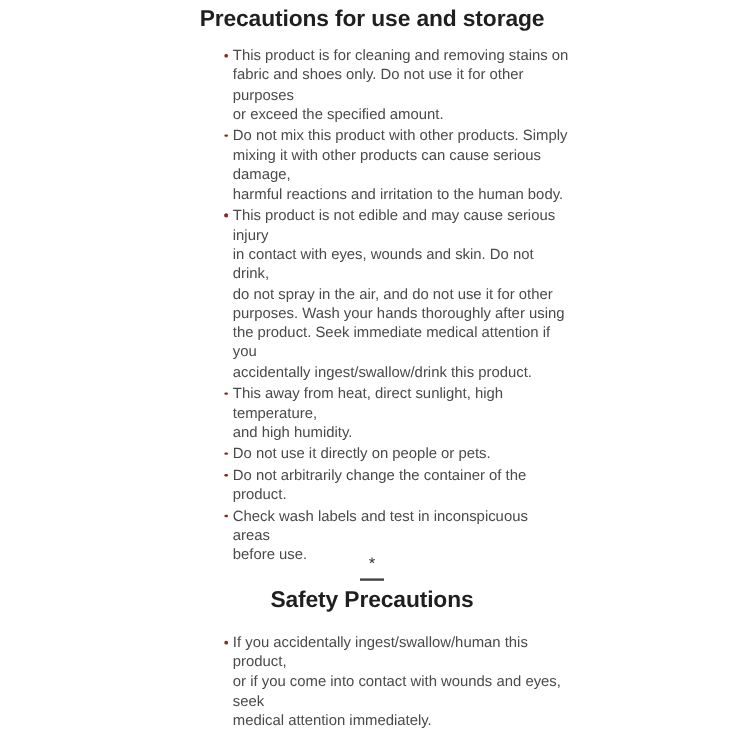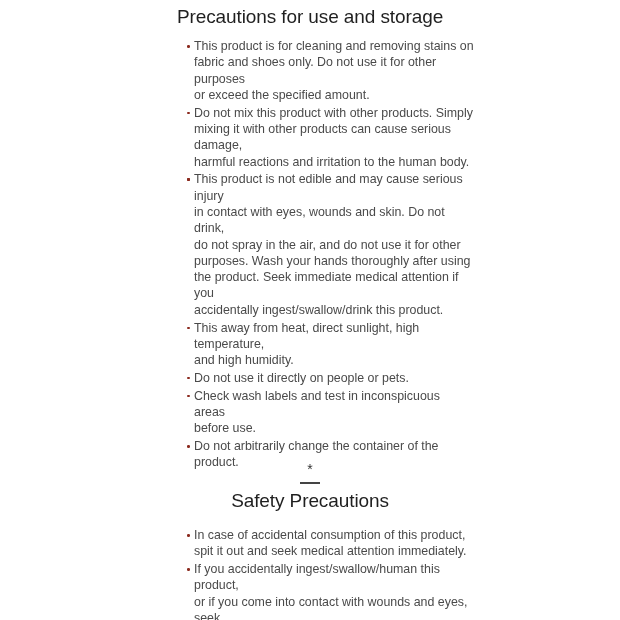--- a/index.html
+++ b/index.html
@@ -1,19 +1,19 @@
 <!DOCTYPE html>
 <html><head>
 <meta charset="utf-8">
 <style>
   html, body { margin:0; padding:0; background:#ffffff; }
   body { width:620px; height:620px; overflow:hidden; position:relative;
          font-family:"Liberation Sans", "DejaVu Sans", sans-serif; color:#4a4a4a; }
   .title { position:absolute; left:0; width:620px; text-align:center;
-           font-weight:normal; color:#1f1f1f; font-size:19px; letter-spacing:-0.1px; }
+           font-weight:bold; color:#1f1f1f; font-size:19px; letter-spacing:-0.1px; }
   #t1 { top:6px; }
   #t2 { top:490px; }
   .list { position:absolute; left:164px; width:310px; margin:0; padding:0; list-style:none; }
   #list1 { top:38px; }
   #list2 { top:527px; }
   .list li { position:relative; font-size:12.4px; line-height:16.3px; margin-bottom:1.5px; white-space:pre-line;margin-left:30px; }
   .list li .bullet { position:absolute; left:-7px; top:7px; width:2.5px; height:2.5px; background:#8b2a1e; border-radius:50%; }
   .star { position:absolute; top:461px; left:300px; width:20px; text-align:center; font-size:14px; color:#333; }
   .rule { position:absolute; top:482px; left:300px; width:20px; height:2px; background:#444; }
 </style>
@@ -31,28 +31,26 @@
   <li><span class="bullet"></span></li>
   <li><span class="bullet"></span><span>This product is not edible and may cause serious injury
 in contact with eyes, wounds and skin. Do not drink,
 do not spray in the air, and do not use it for other
 purposes. Wash your hands thoroughly after using
 the product. Seek immediate medical attention if you
 accidentally ingest/swallow/drink this product.</span></li>
   <li><span class="bullet"></span><span>This away from heat, direct sunlight, high temperature,
 and high humidity.</span></li>
   <li><span class="bullet"></span><span>Do not use it directly on people or pets.</span></li>
+  <li><span class="bullet"></span><span>Do not arbitrarily change the container of the product.</span></li>
   <li><span class="bullet"></span><span>Check wash labels and test in inconspicuous areas
 before use.</span></li>
-  <li><span class="bullet"></span><span>Do not arbitrarily change the container of the product.</span></li>
 </ul>
 
 <div class="star">*</div>
 <div class="rule"></div>
 
 <div id="t2" class="title">Safety Precautions</div>
 <ul id="list2" class="list">
-  <li><span class="bullet"></span><span>In case of accidental consumption of this product,
-spit it out and seek medical attention immediately.</span></li>
   <li><span class="bullet"></span><span>If you accidentally ingest/swallow/human this product,
 or if you come into contact with wounds and eyes, seek
 medical attention immediately.</span></li>
 </ul>
 
 </body></html>

